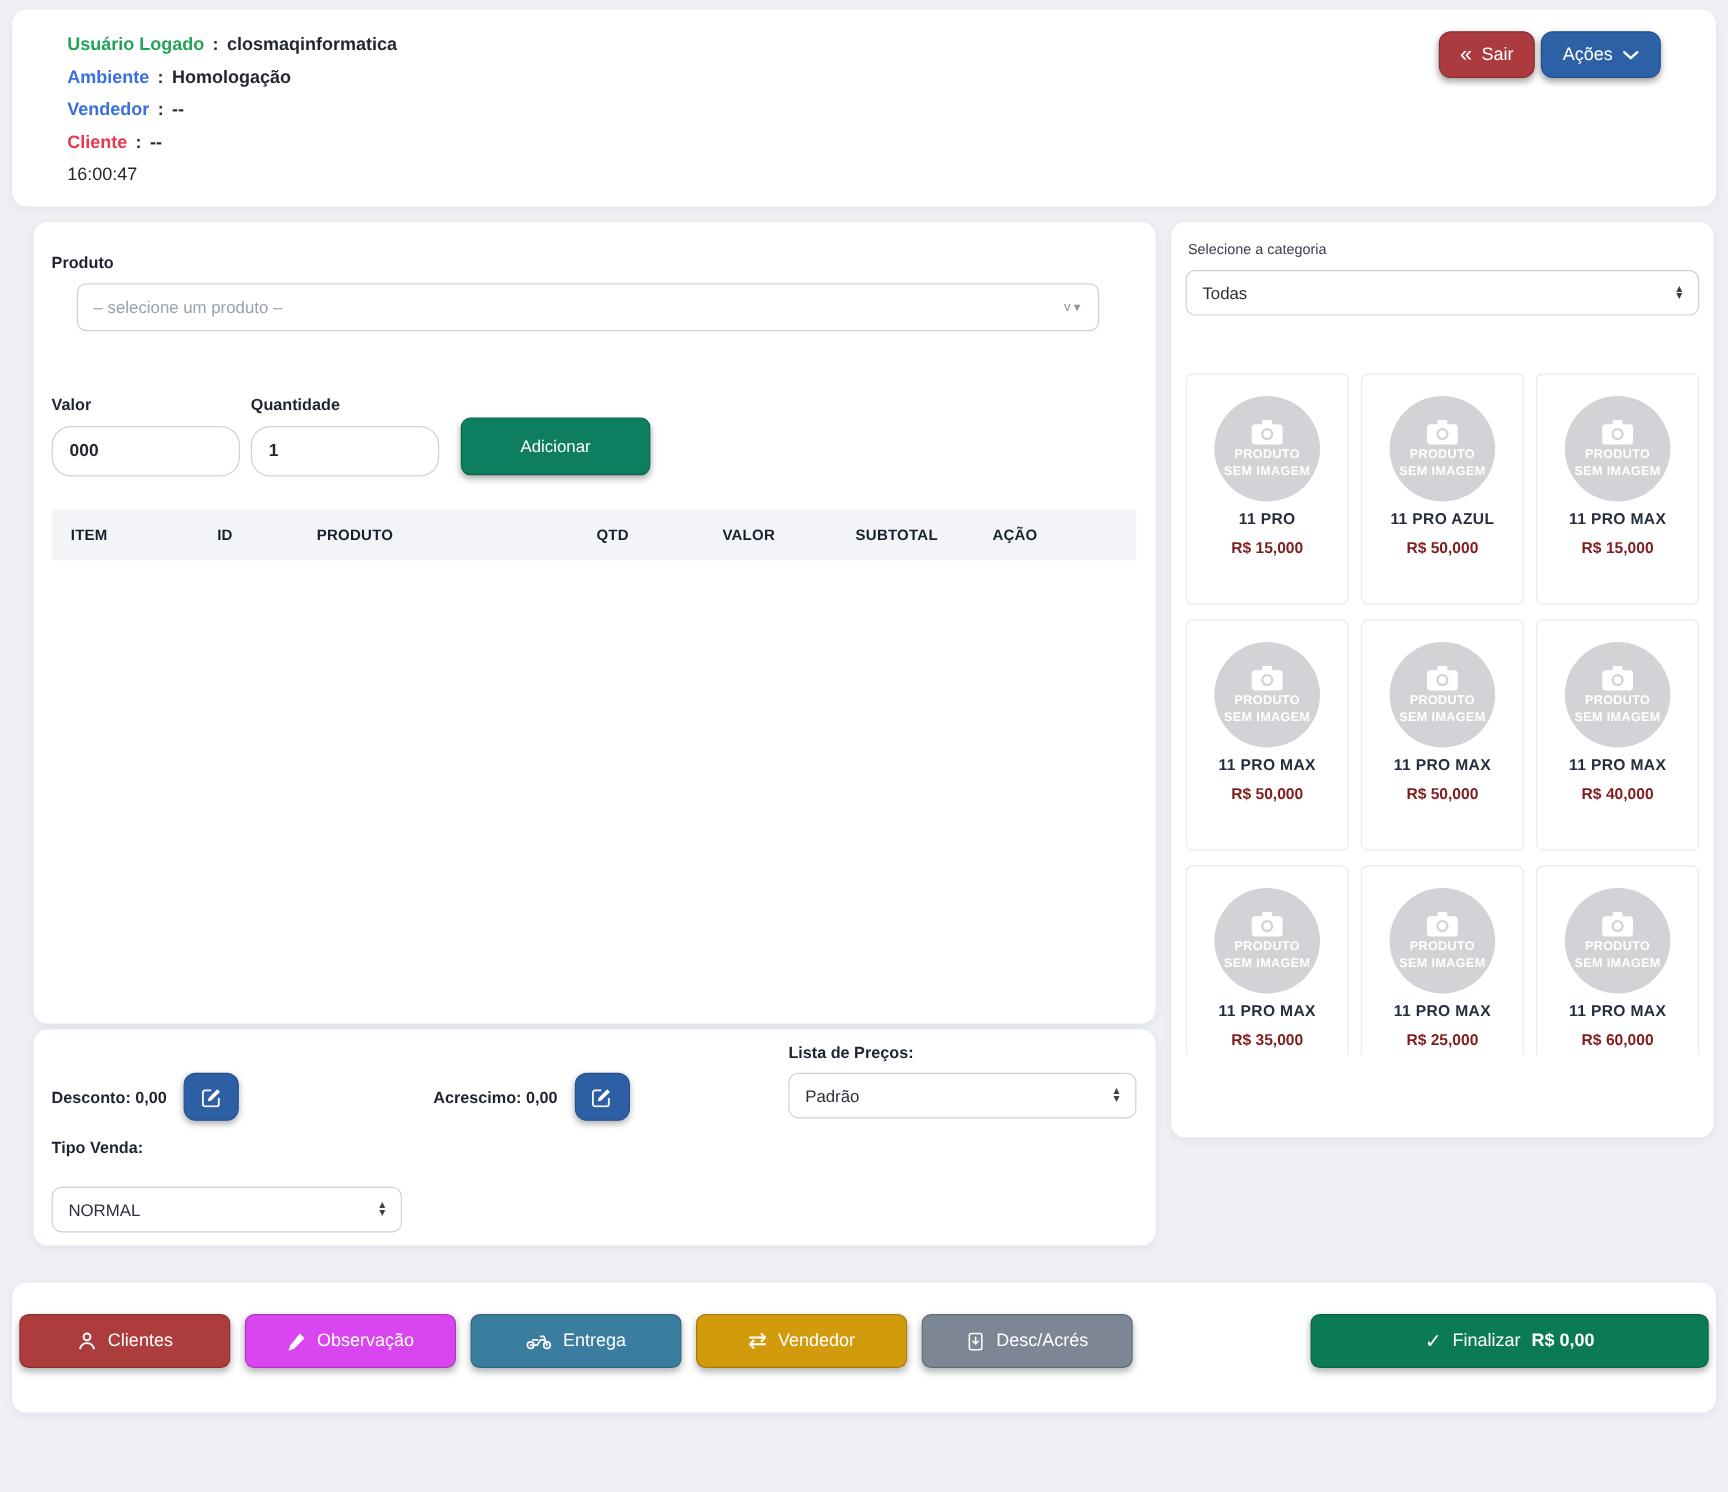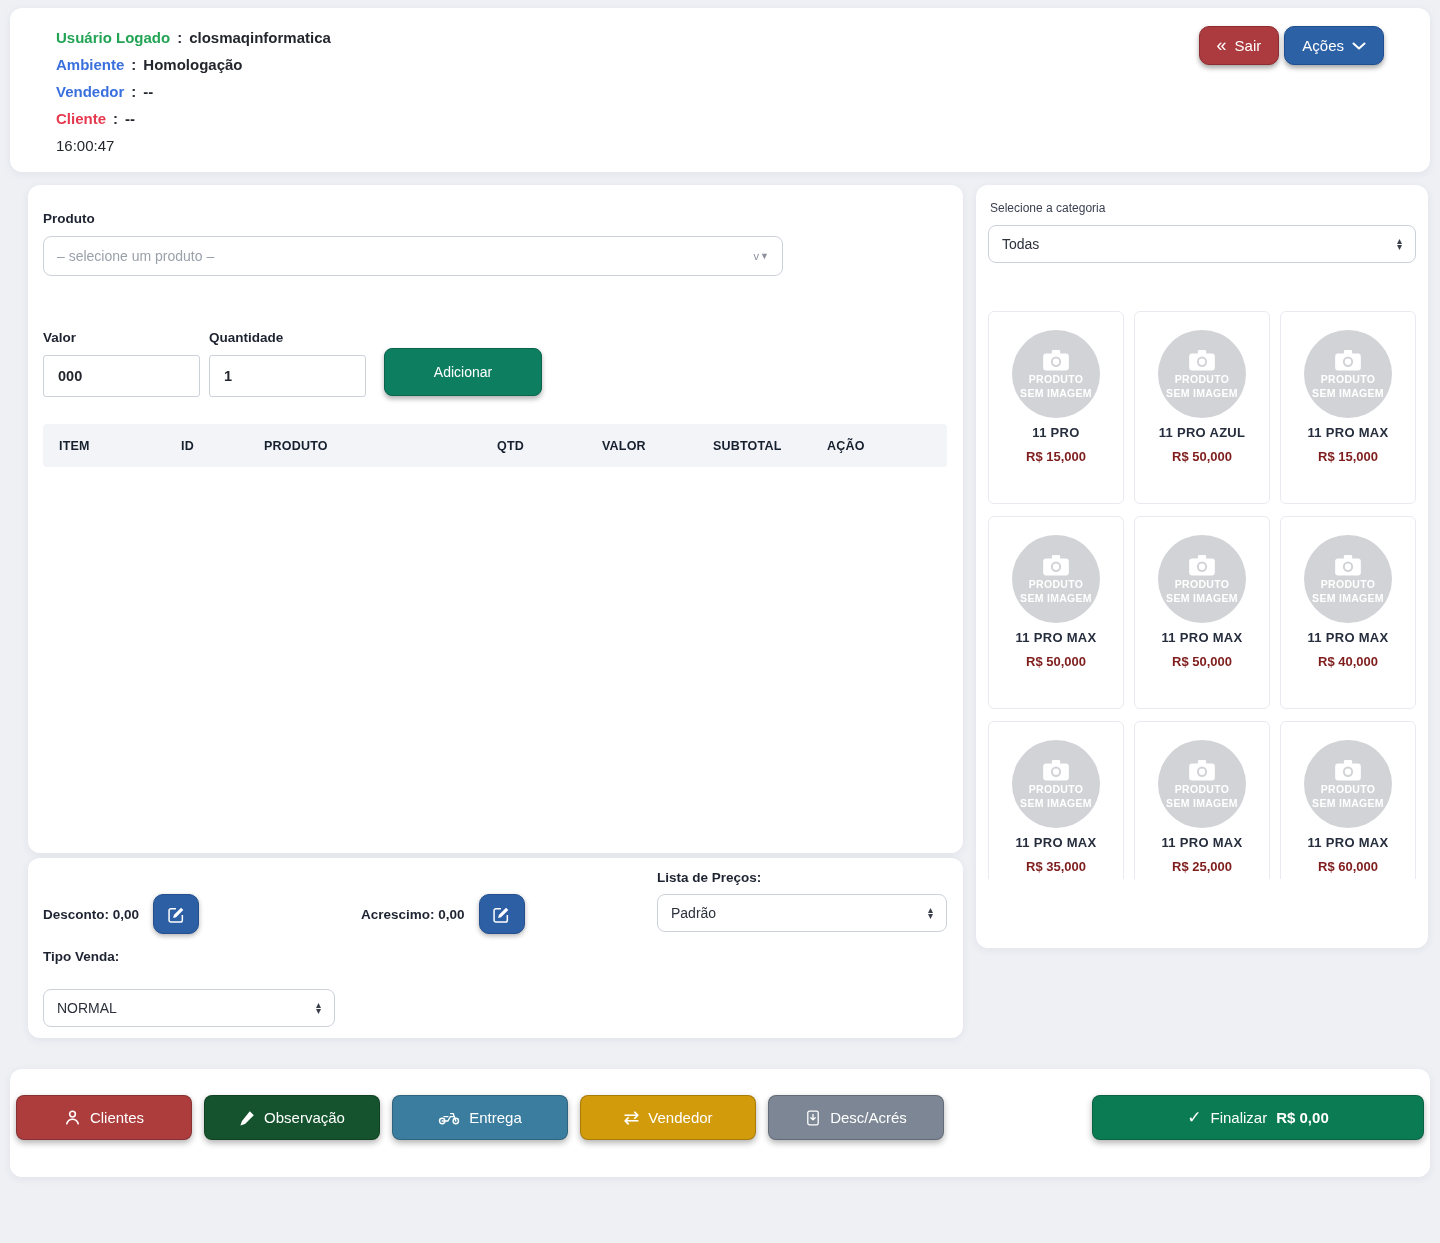--- a/index.html
+++ b/index.html
@@ -52,28 +52,28 @@
   .left-col { width:935px; display:flex; flex-direction:column; }
 
   
   .sale-card { height:668px; padding:26px 16px 0 15px; margin-bottom:5px; }
   .field-label { display:block; font-size:13.5px; font-weight:700; color:#1d2330; }
   .select {
     height:38px; border:1px solid #ccd1da; border-radius:8px; background:#fff;
     display:flex; align-items:center; justify-content:space-between;
     padding:0 13px; font-size:14px; color:#2b303b; cursor:pointer;
   }
-  .produto-select { width:740px; height:40px; margin-top:10px; color:#9aa1ab; }
+  .produto-select { width:852px; height:40px; margin-top:10px; color:#9aa1ab;margin-left:21px; }
   .s2-arrow { display:flex; align-items:center; gap:1px; color:#8b909a; }
   .s2-arrow .v { font-size:11px; }
   .s2-arrow .c { font-size:9px; }
   .vq-row { display:flex; gap:9px; margin-top:54px; align-items:flex-end; }
   .vq-group { display:flex; flex-direction:column; gap:10px; }
   .input {
-    width:157px; height:42px; border:1px solid #ccd1da; border-radius:3px;
+    width:157px; height:42px; border:1px solid #ccd1da; border-radius:16px;
     padding:0 14px; font-size:14.5px; font-weight:600; color:#23272d;
     font-family:"Liberation Sans",sans-serif; outline:none;
   }
   .btn-adicionar {
     width:158px; height:48px; margin-left:9px; margin-bottom:1px;
     border-radius:8px; background:#0e7e60; border:1px solid #0a654c;
     font-size:14px; box-shadow:0 3px 5px rgba(0,0,0,.3);
   }
   .items-table-header {
     margin-top:27px; height:43px; background:#f2f4f7; border-radius:4px;
@@ -124,21 +124,21 @@
 
   
   .action-card { margin:31px 10px 0; height:108px; padding:26px 6px 0; display:flex; gap:12px; }
   .abtn {
     width:176px; height:45px; border-radius:8px; border:1px solid rgba(0,0,0,.2);
     color:#fff; font-size:15px; display:flex; align-items:center; justify-content:center;
     gap:9px; cursor:pointer; box-shadow:0 3px 6px rgba(0,0,0,.3);
     font-family:"Liberation Sans",sans-serif;
   }
   .abtn.clientes   { background:#ad3c3c; }
-  .abtn.observacao { background:#14532d; }
+  .abtn.observacao { background:#d946ef; }
   .abtn.entrega    { background:#3a7d9e; }
   .abtn.vendedor   { background:#d29b0b; }
   .abtn.descacres  { background:#7c8694; }
   .abtn.finalizar  { background:#0b7b54; width:332px; margin-left:auto; }
   .abtn .glyph { font-size:17px; line-height:1; }
   .abtn.vendedor .glyph { font-size:19px; }
   .abtn strong { font-weight:700; }
 </style>
 </head>
 <body>

